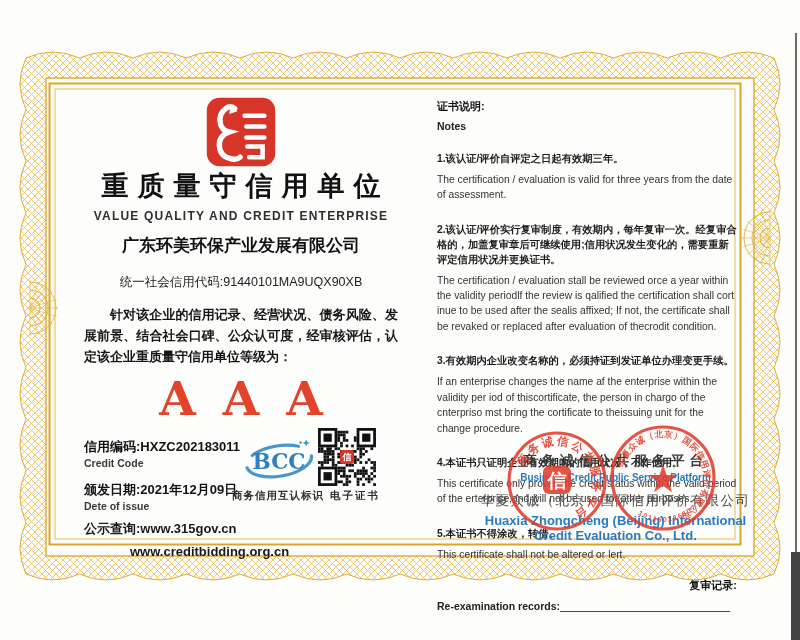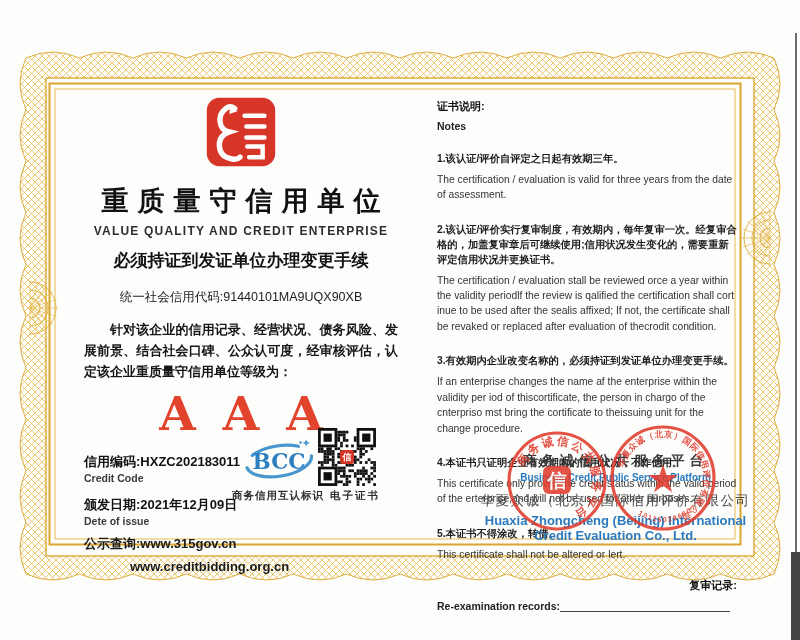--- a/index.html
+++ b/index.html
@@ -6,21 +6,21 @@
   .page{position:relative;width:800px;height:640px;background:#fdfdfb;overflow:hidden;
         font-family:"Liberation Sans","DejaVu Sans",sans-serif;color:#1a1a1a;}
   
   #border-holder{position:absolute;inset:0;pointer-events:none;}
   
   .scan-line{position:absolute;left:795px;top:33px;width:2px;height:607px;background:#6b6b6b;}
   .scan-corner{position:absolute;left:791px;top:552px;width:9px;height:88px;background:#444;}
   
   .left-col{position:absolute;left:84px;top:90px;width:314px;}
   .emblem{width:72px;height:72px;margin:6px auto 0;display:block;}
-  .cert-title{margin-top:15px;text-align:center;font-size:27px;font-weight:bold;letter-spacing:9px;
+  .cert-title{text-align:center;font-size:27px;font-weight:bold;letter-spacing:9px;
               padding-left:9px;color:#111;}
   .cert-sub{margin-top:5px;text-align:center;font-size:12px;letter-spacing:1.2px;color:#2e2e2e;font-weight:600;}
   .company{margin-top:11px;text-align:center;font-size:17px;font-weight:bold;color:#111;}
   .uscc{margin-top:17px;text-align:center;font-size:12.5px;color:#222;}
   .statement{margin-top:13px;font-size:13px;font-weight:bold;line-height:1.62;text-align:justify;
              text-indent:2em;color:#151515;}
   .grade{margin-top:4px;text-align:center;font-family:"DejaVu Serif","Liberation Serif",serif;
          font-weight:bold;font-size:47px;letter-spacing:27px;padding-left:27px;color:#e2432c;}
   .field{margin-top:12px;}
   .field .lab{font-size:13px;font-weight:bold;color:#111;}
@@ -107,21 +107,21 @@
       <rect x="2" y="2" width="76" height="76" rx="14" fill="#d63527"></rect>
 
       <path d="M33 14 q-5 -4 -10 0 q-8 6 -6 16 q1 8 10 10 q-12 4 -11 16 q1 12 14 14 q6 1 9 -2" fill="none" stroke="#fff" stroke-width="6" stroke-linecap="round"></path>
       <path d="M28 12 l8 5 -9 3 z" fill="#fff"></path>
       <path d="M44 22 h22 M46 34 h20 M46 46 h20" stroke="#fff" stroke-width="5" stroke-linecap="round"></path>
       <path d="M47 56 h17 v12 h-15" fill="none" stroke="#fff" stroke-width="5" stroke-linecap="round"></path>
     </svg>
 
     <div class="cert-title">重质量守信用单位</div>
     <div class="cert-sub">VALUE QUALITY AND CREDIT ENTERPRISE</div>
-    <div class="company">必须持证到发证单位办理变更手续</div>
+    <div class="company">广东环美环保产业发展有限公司</div>
     <div class="uscc">统一社会信用代码:91440101MA9UQX90XB</div>
     <div class="statement">针对该企业的信用记录、经营状况、债务风险、发展前景、结合社会口碑、公众认可度，经审核评估，认定该企业重质量守信用单位等级为：</div>
     <div class="grade">AAA</div>
 
     <div class="field">
       <div class="lab">信用编码:HXZC202183011</div>
       <div class="sub">Credit Code</div>
     </div>
     <div class="field">
       <div class="lab">颁发日期:2021年12月09日</div>

